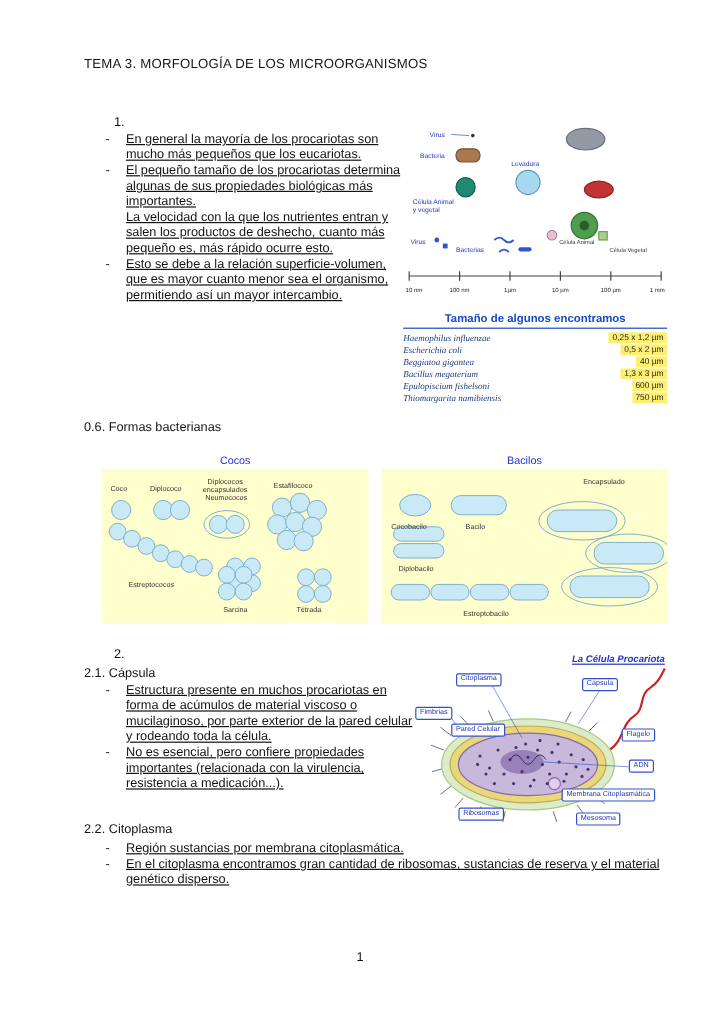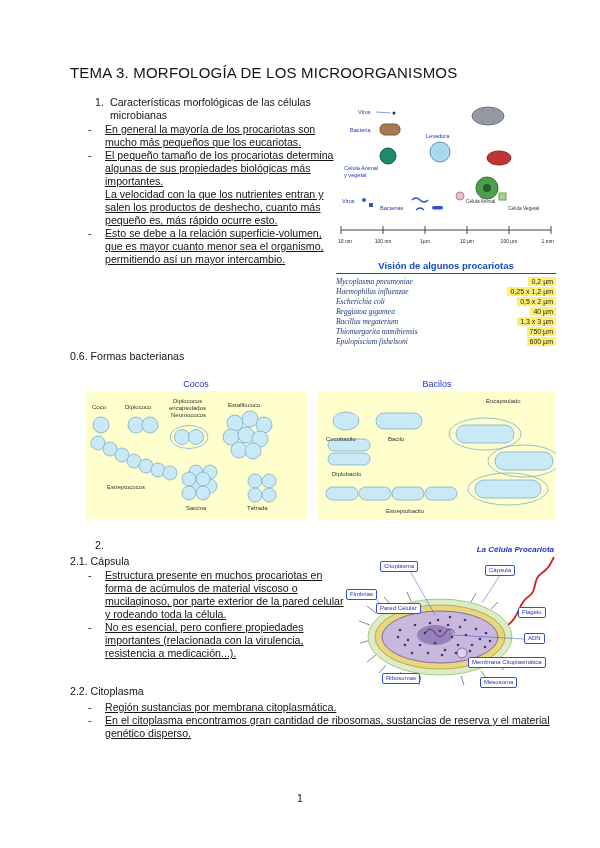--- a/index.html
+++ b/index.html
@@ -1,18 +1,18 @@
 <!DOCTYPE html>
 <html><head>
 <meta charset="utf-8">
 <style>
   html,body{margin:0;padding:0;background:#ffffff;}
   .page{position:relative;width:600px;height:848px;background:#fff;font-family:"Liberation Sans",sans-serif;color:#141414;overflow:hidden;}
 
-  .doc-title{position:absolute;left:70px;top:64px;font-size:15px;letter-spacing:.2px;}
+  .doc-title{position:absolute;left:70px;top:48px;font-size:11px;letter-spacing:.2px;}
   .txt{font-size:10.6px;line-height:13px;}
   .block{position:absolute;}
   .num-item{display:flex;padding-left:25px;}
   .num-item .num{flex:none;width:15px;}
   .bullets{margin-top:1px;}
   .bullet{display:flex;}
   .bullet .marker{flex:none;margin-left:18px;width:17px;}
   .bullet .btext{flex:1;white-space:pre-line;text-decoration:underline;}
   .sec-head{font-size:10.6px;line-height:13px;}
   .mt3{margin-top:3px;}
@@ -35,34 +35,33 @@
   .fig{position:absolute;}
   .fig-title{color:#2233cc;font-size:9px;text-align:center;height:13px;line-height:13px;}
   .yellow-box{position:relative;background:#ffffcd;}
   .cshape{fill:#c9e9f6;stroke:#78aecb;stroke-width:.8;}
   .capline{fill:none;stroke:#78aecb;stroke-width:.8;}
   .flbl{fill:#333;font-size:6px;font-family:"Liberation Sans",sans-serif;}
 
   
   .fig-cell{position:absolute;left:340px;top:545px;width:216px;height:148px;}
   .fig-cell svg{position:absolute;left:0;top:0;}
-  .cell-title{position:absolute;right:2px;top:0;color:#2233cc;font-style:italic;font-weight:bold;font-size:8px;}
+  .cell-title{position:absolute;right:2px;top:0;color:#2233cc;font-style:italic;font-weight:bold;font-size:8px;text-decoration:underline;}
   .cell-label{position:absolute;border:1px solid #3350cc;color:#2233bb;background:#fff;font-size:6px;line-height:7px;padding:1px 3px;border-radius:2px;white-space:nowrap;}
 </style>
 </head>
 <body>
 
 <div class="page">
 
   <div class="doc-title">TEMA 3. MORFOLOGÍA DE LOS MICROORGANISMOS</div>
 
   <div class="block txt" style="left:70px;top:96px;width:272px;">
     <div class="num-item">
       <span class="num">1.</span>
-      <span class="btext">Características morfológicas de las células microbianas</span>
     </div>
     <div class="bullets">
       <div class="bullet">
         <span class="marker">-</span>
         <span class="btext">En general la mayoría de los procariotas son mucho más pequeños que los eucariotas.</span>
       </div>
       <div class="bullet">
         <span class="marker">-</span>
         <span class="btext">El pequeño tamaño de los procariotas determina algunas de sus propiedades biológicas más importantes.
 La velocidad con la que los nutrientes entran y salen los productos de deshecho, cuanto más pequeño es, más rápido ocurre esto.</span>
@@ -119,48 +118,44 @@
           <text x="2" y="143" class="tick">10 nm</text>
           <text x="47" y="143" text-anchor="middle" class="tick">100 nm</text>
           <text x="89" y="143" text-anchor="middle" class="tick">1µm</text>
           <text x="131" y="143" text-anchor="middle" class="tick">10 µm</text>
           <text x="173" y="143" text-anchor="middle" class="tick">100 µm</text>
           <text x="218" y="143" text-anchor="end" class="tick">1 mm</text>
         </g>
       </svg>
     </div>
     <div class="size-table">
-      <div class="size-title">Visión de algunos procariotas</div>
-      <div class="srow">
-        <span class="sname">Mycoplasma pneumoniae</span>
-        <span class="ssize">0,2 µm</span>
-      </div>
+      <div class="size-title">Tamaño de algunos encontramos</div>
       <div class="srow">
         <span class="sname">Haemophilus influenzae</span>
         <span class="ssize">0,25 x 1,2 µm</span>
       </div>
       <div class="srow">
         <span class="sname">Escherichia coli</span>
         <span class="ssize">0,5 x 2 µm</span>
       </div>
       <div class="srow">
         <span class="sname">Beggiatoa gigantea</span>
         <span class="ssize">40 µm</span>
       </div>
       <div class="srow">
         <span class="sname">Bacillus megaterium</span>
         <span class="ssize">1,3 x 3 µm</span>
       </div>
       <div class="srow">
+        <span class="sname">Epulopiscium fishelsoni</span>
+        <span class="ssize">600 µm</span>
+      </div>
+      <div class="srow">
         <span class="sname">Thiomargarita namibiensis</span>
         <span class="ssize">750 µm</span>
-      </div>
-      <div class="srow">
-        <span class="sname">Epulopiscium fishelsoni</span>
-        <span class="ssize">600 µm</span>
       </div>
     </div>
   </div>
 
   <div class="block sec-head" style="left:70px;top:350px;">0.6. Formas bacterianas</div>
 
   <div class="fig" style="left:318px;top:378px;width:238px;height:142px;">
     <div class="fig-title">Bacilos</div>
     <div class="yellow-box" style="width:238px;height:129px;">
       <svg width="238" height="129" viewBox="0 0 238 129">

